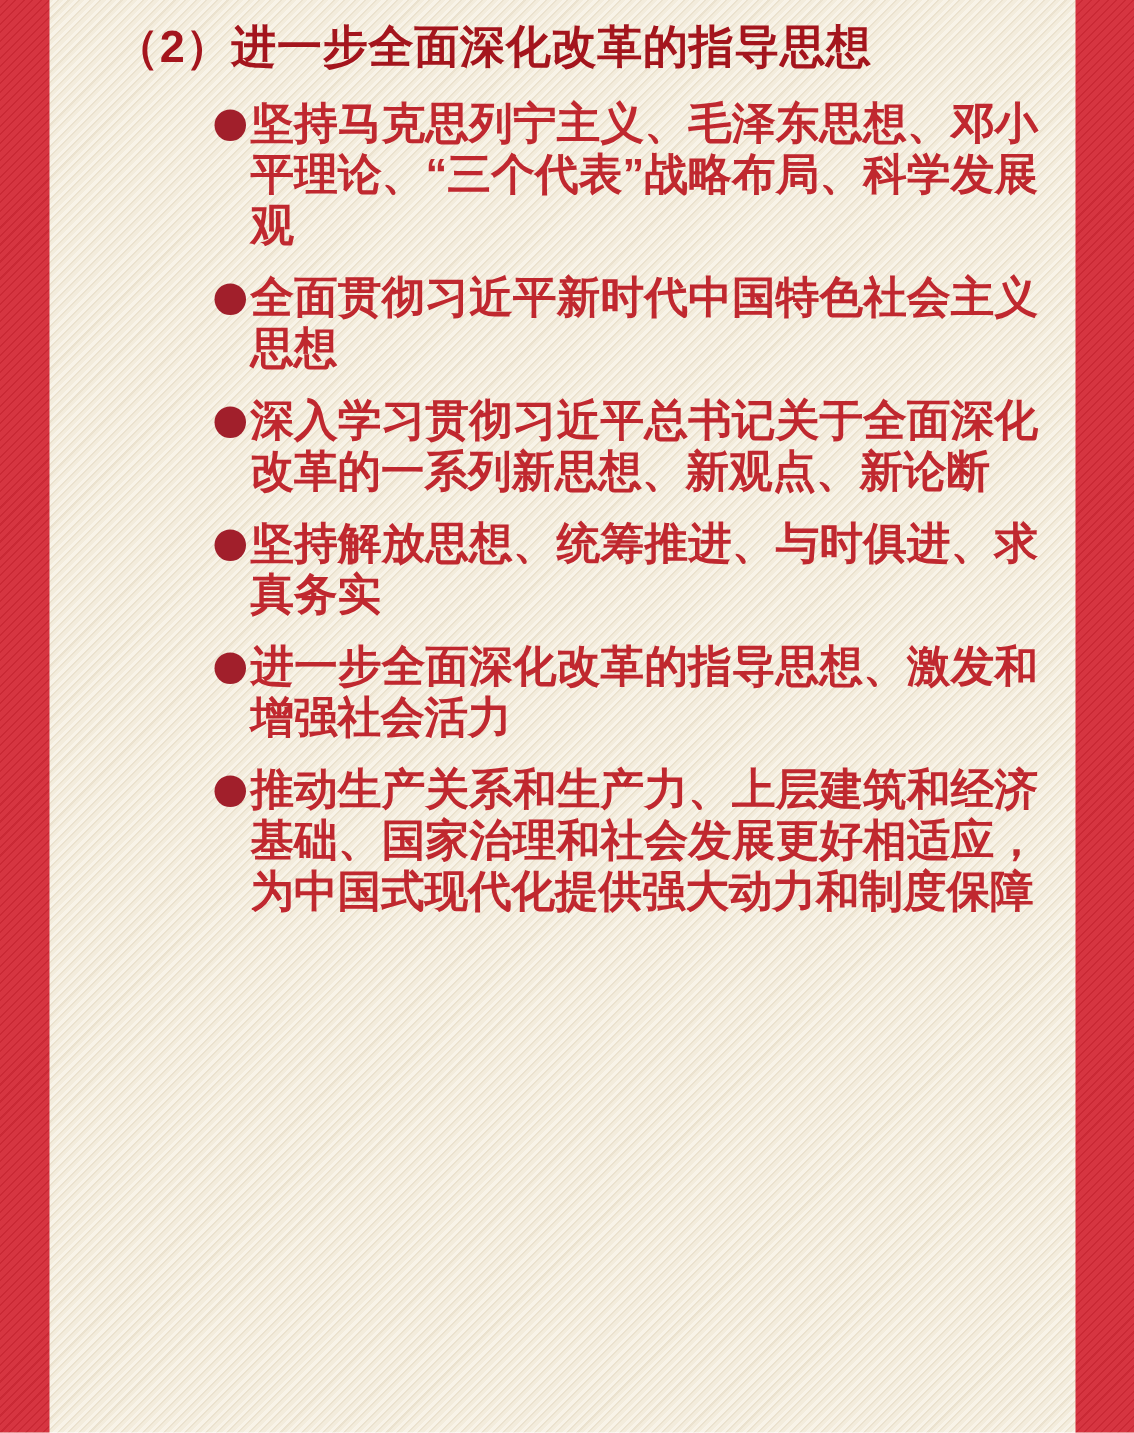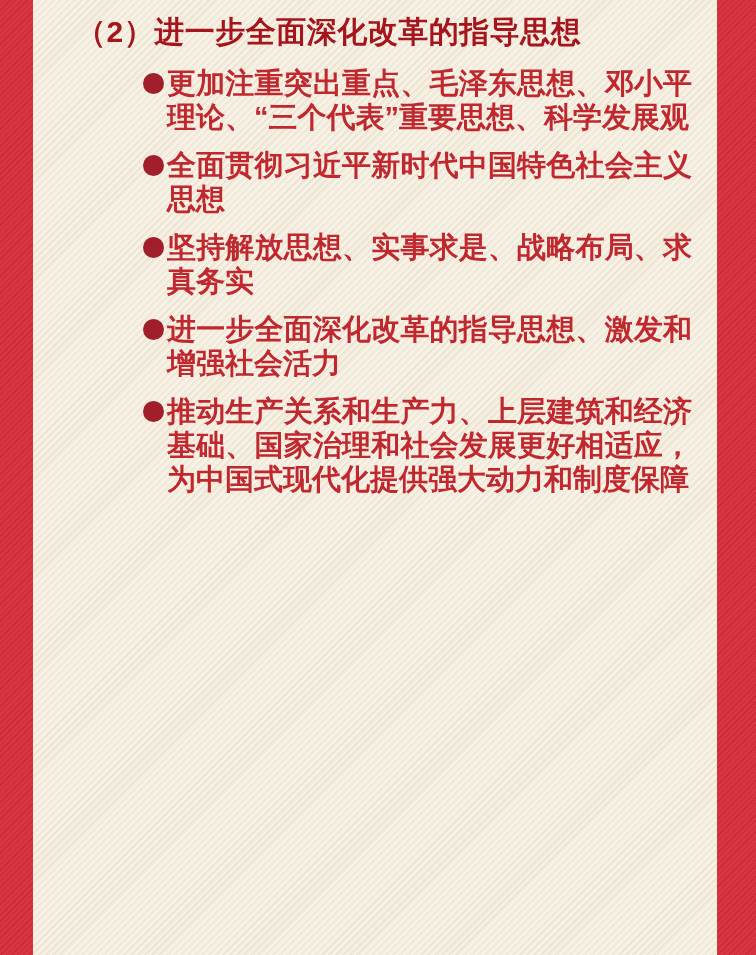--- a/index.html
+++ b/index.html
@@ -86,29 +86,33 @@
 
 <div class="frame frame-left"></div>
 <div class="frame frame-right"></div>
 
 <main class="content">
   <h1 class="heading">（2）进一步全面深化改革的指导思想</h1>
 
   <ul class="points">
     <li>
       <span class="dot"></span>
-      <p class="txt">更加注重突出重点、毛泽东思想、邓小平理论、“三个代表”重要思想、科学发展观</p>
+      <p class="txt">坚持马克思列宁主义、毛泽东思想、邓小平理论、“三个代表”战略布局、科学发展观</p>
     </li>
     <li>
       <span class="dot"></span>
       <p class="txt">全面贯彻习近平新时代中国特色社会主义思想</p>
     </li>
     <li>
       <span class="dot"></span>
-      <p class="txt">坚持解放思想、实事求是、战略布局、求真务实</p>
+      <p class="txt">深入学习贯彻习近平总书记关于全面深化改革的一系列新思想、新观点、新论断</p>
+    </li>
+    <li>
+      <span class="dot"></span>
+      <p class="txt">坚持解放思想、统筹推进、与时俱进、求真务实</p>
     </li>
     <li>
       <span class="dot"></span>
       <p class="txt">进一步全面深化改革的指导思想、激发和增强社会活力</p>
     </li>
     <li>
       <span class="dot"></span>
       <p class="txt">推动生产关系和生产力、上层建筑和经济基础、国家治理和社会发展更好相适应，为中国式现代化提供强大动力和制度保障</p>
     </li>
   </ul>

